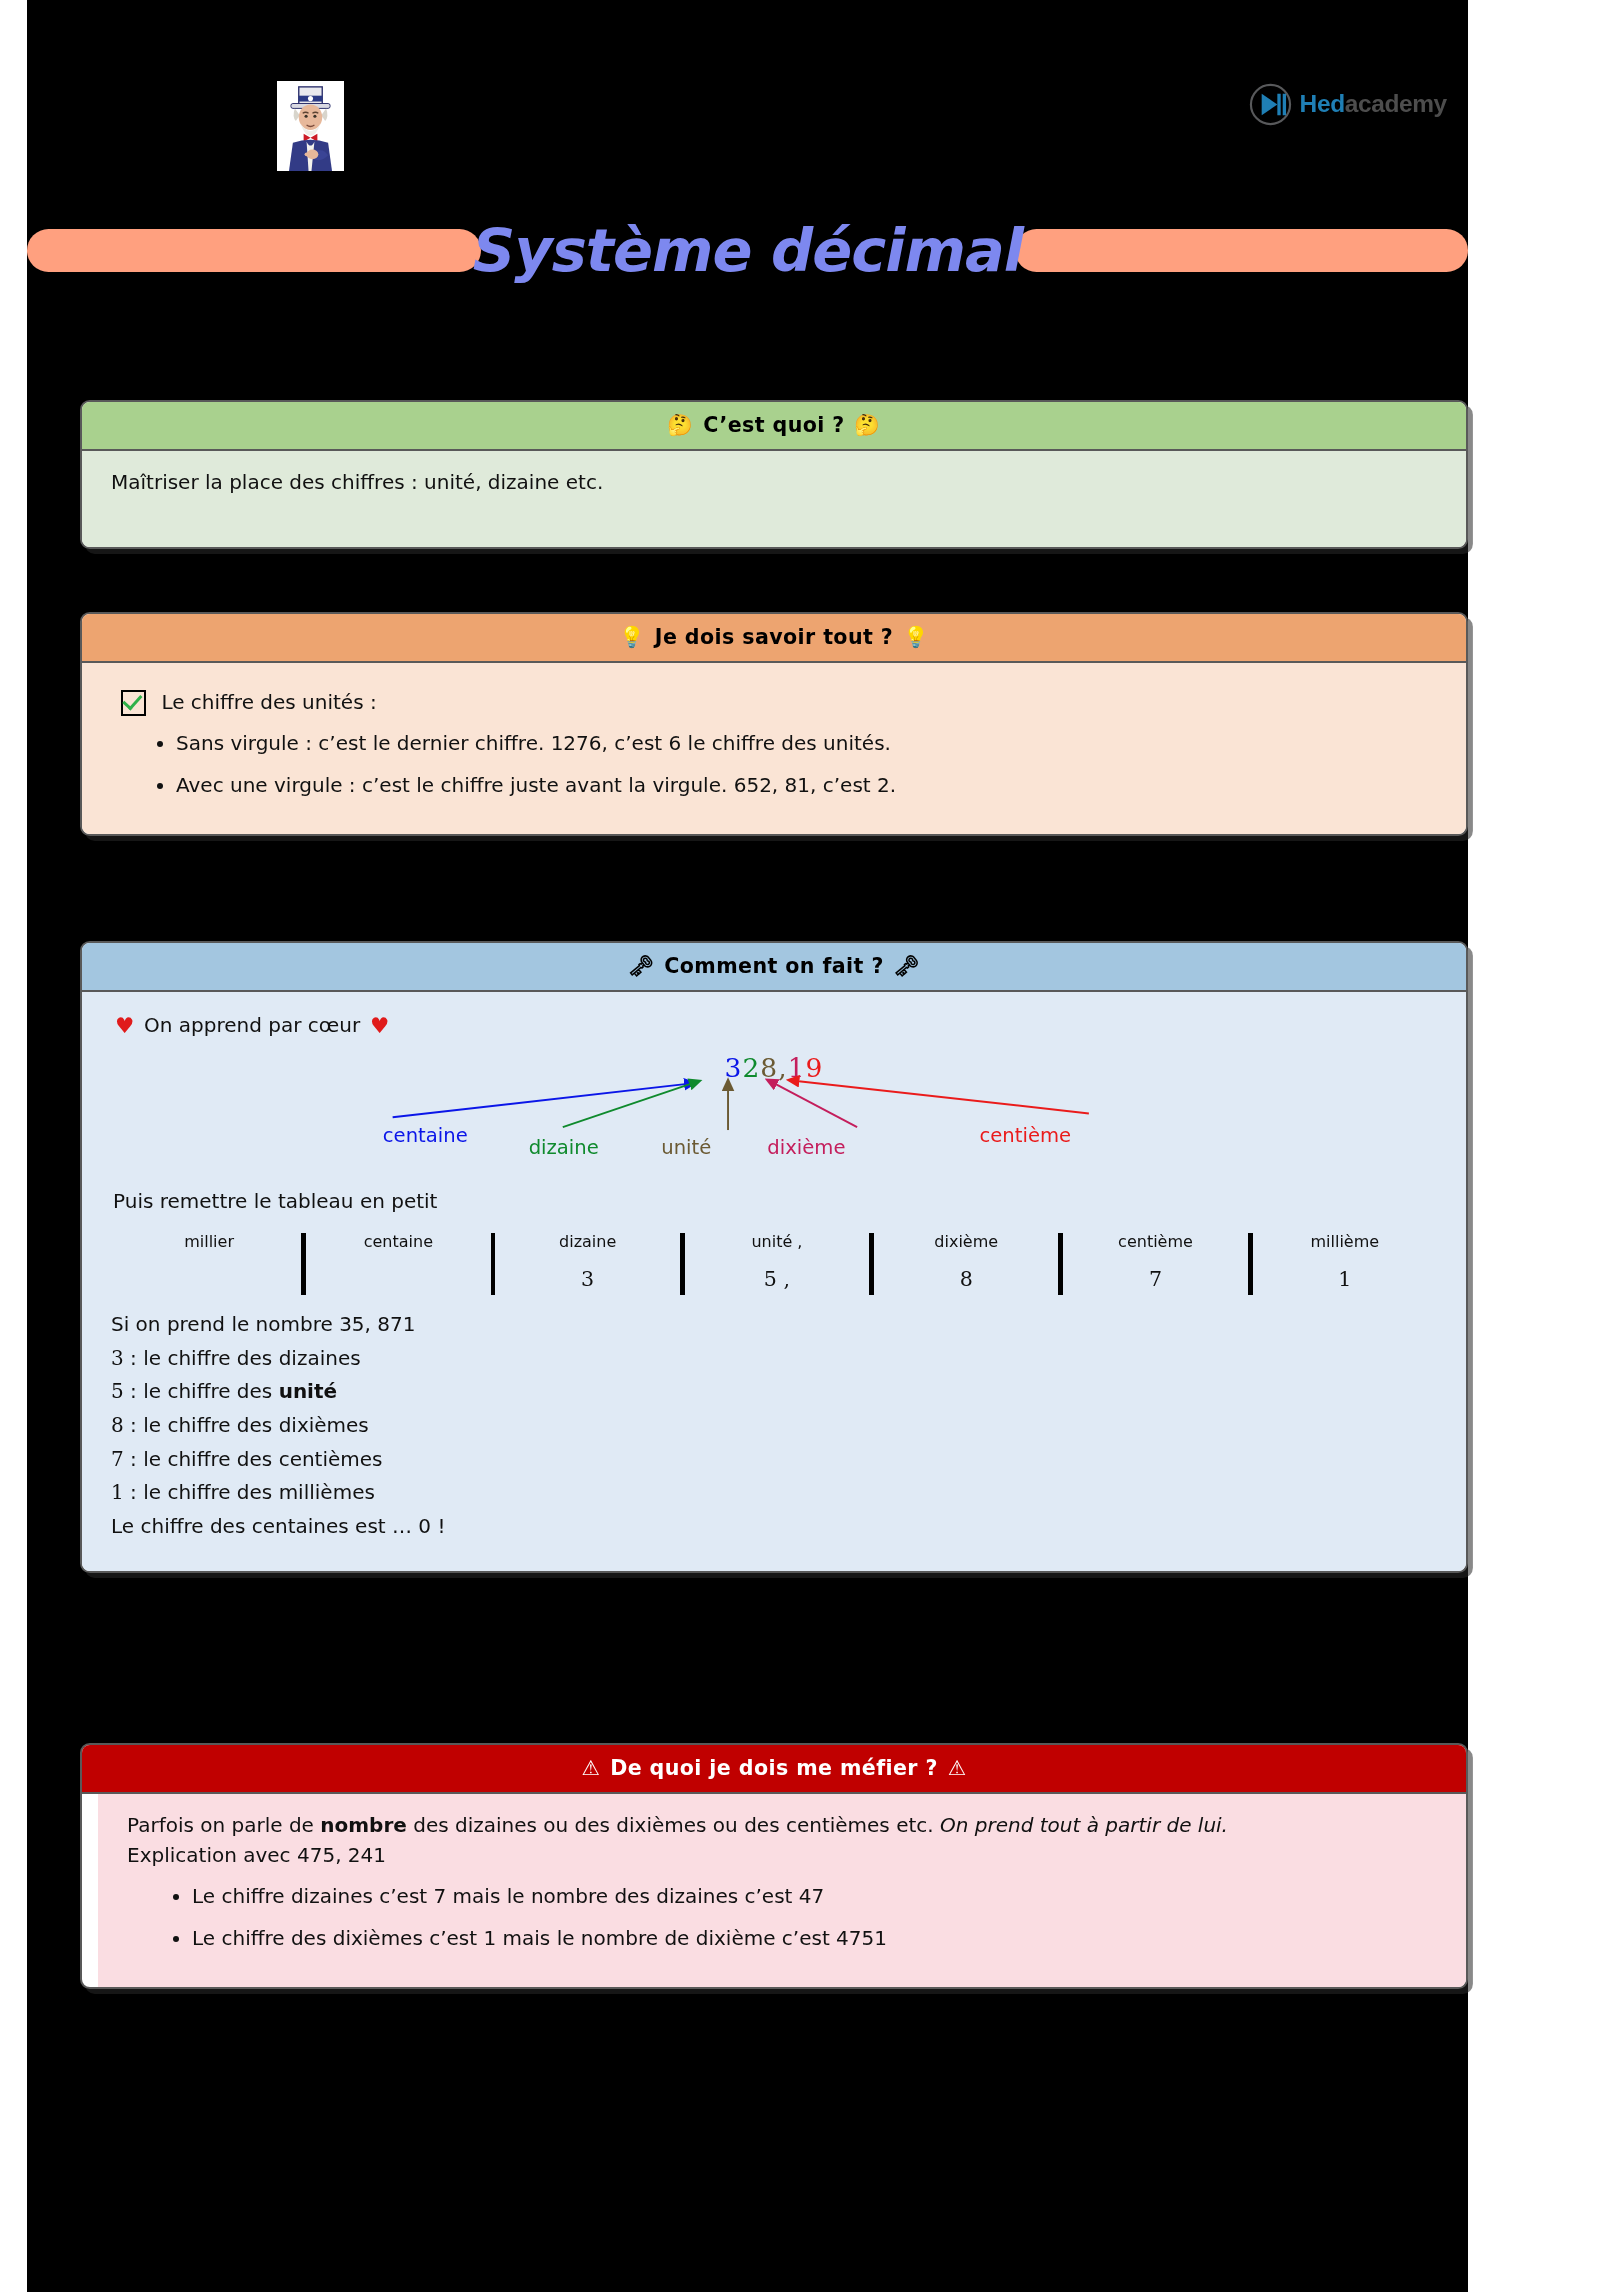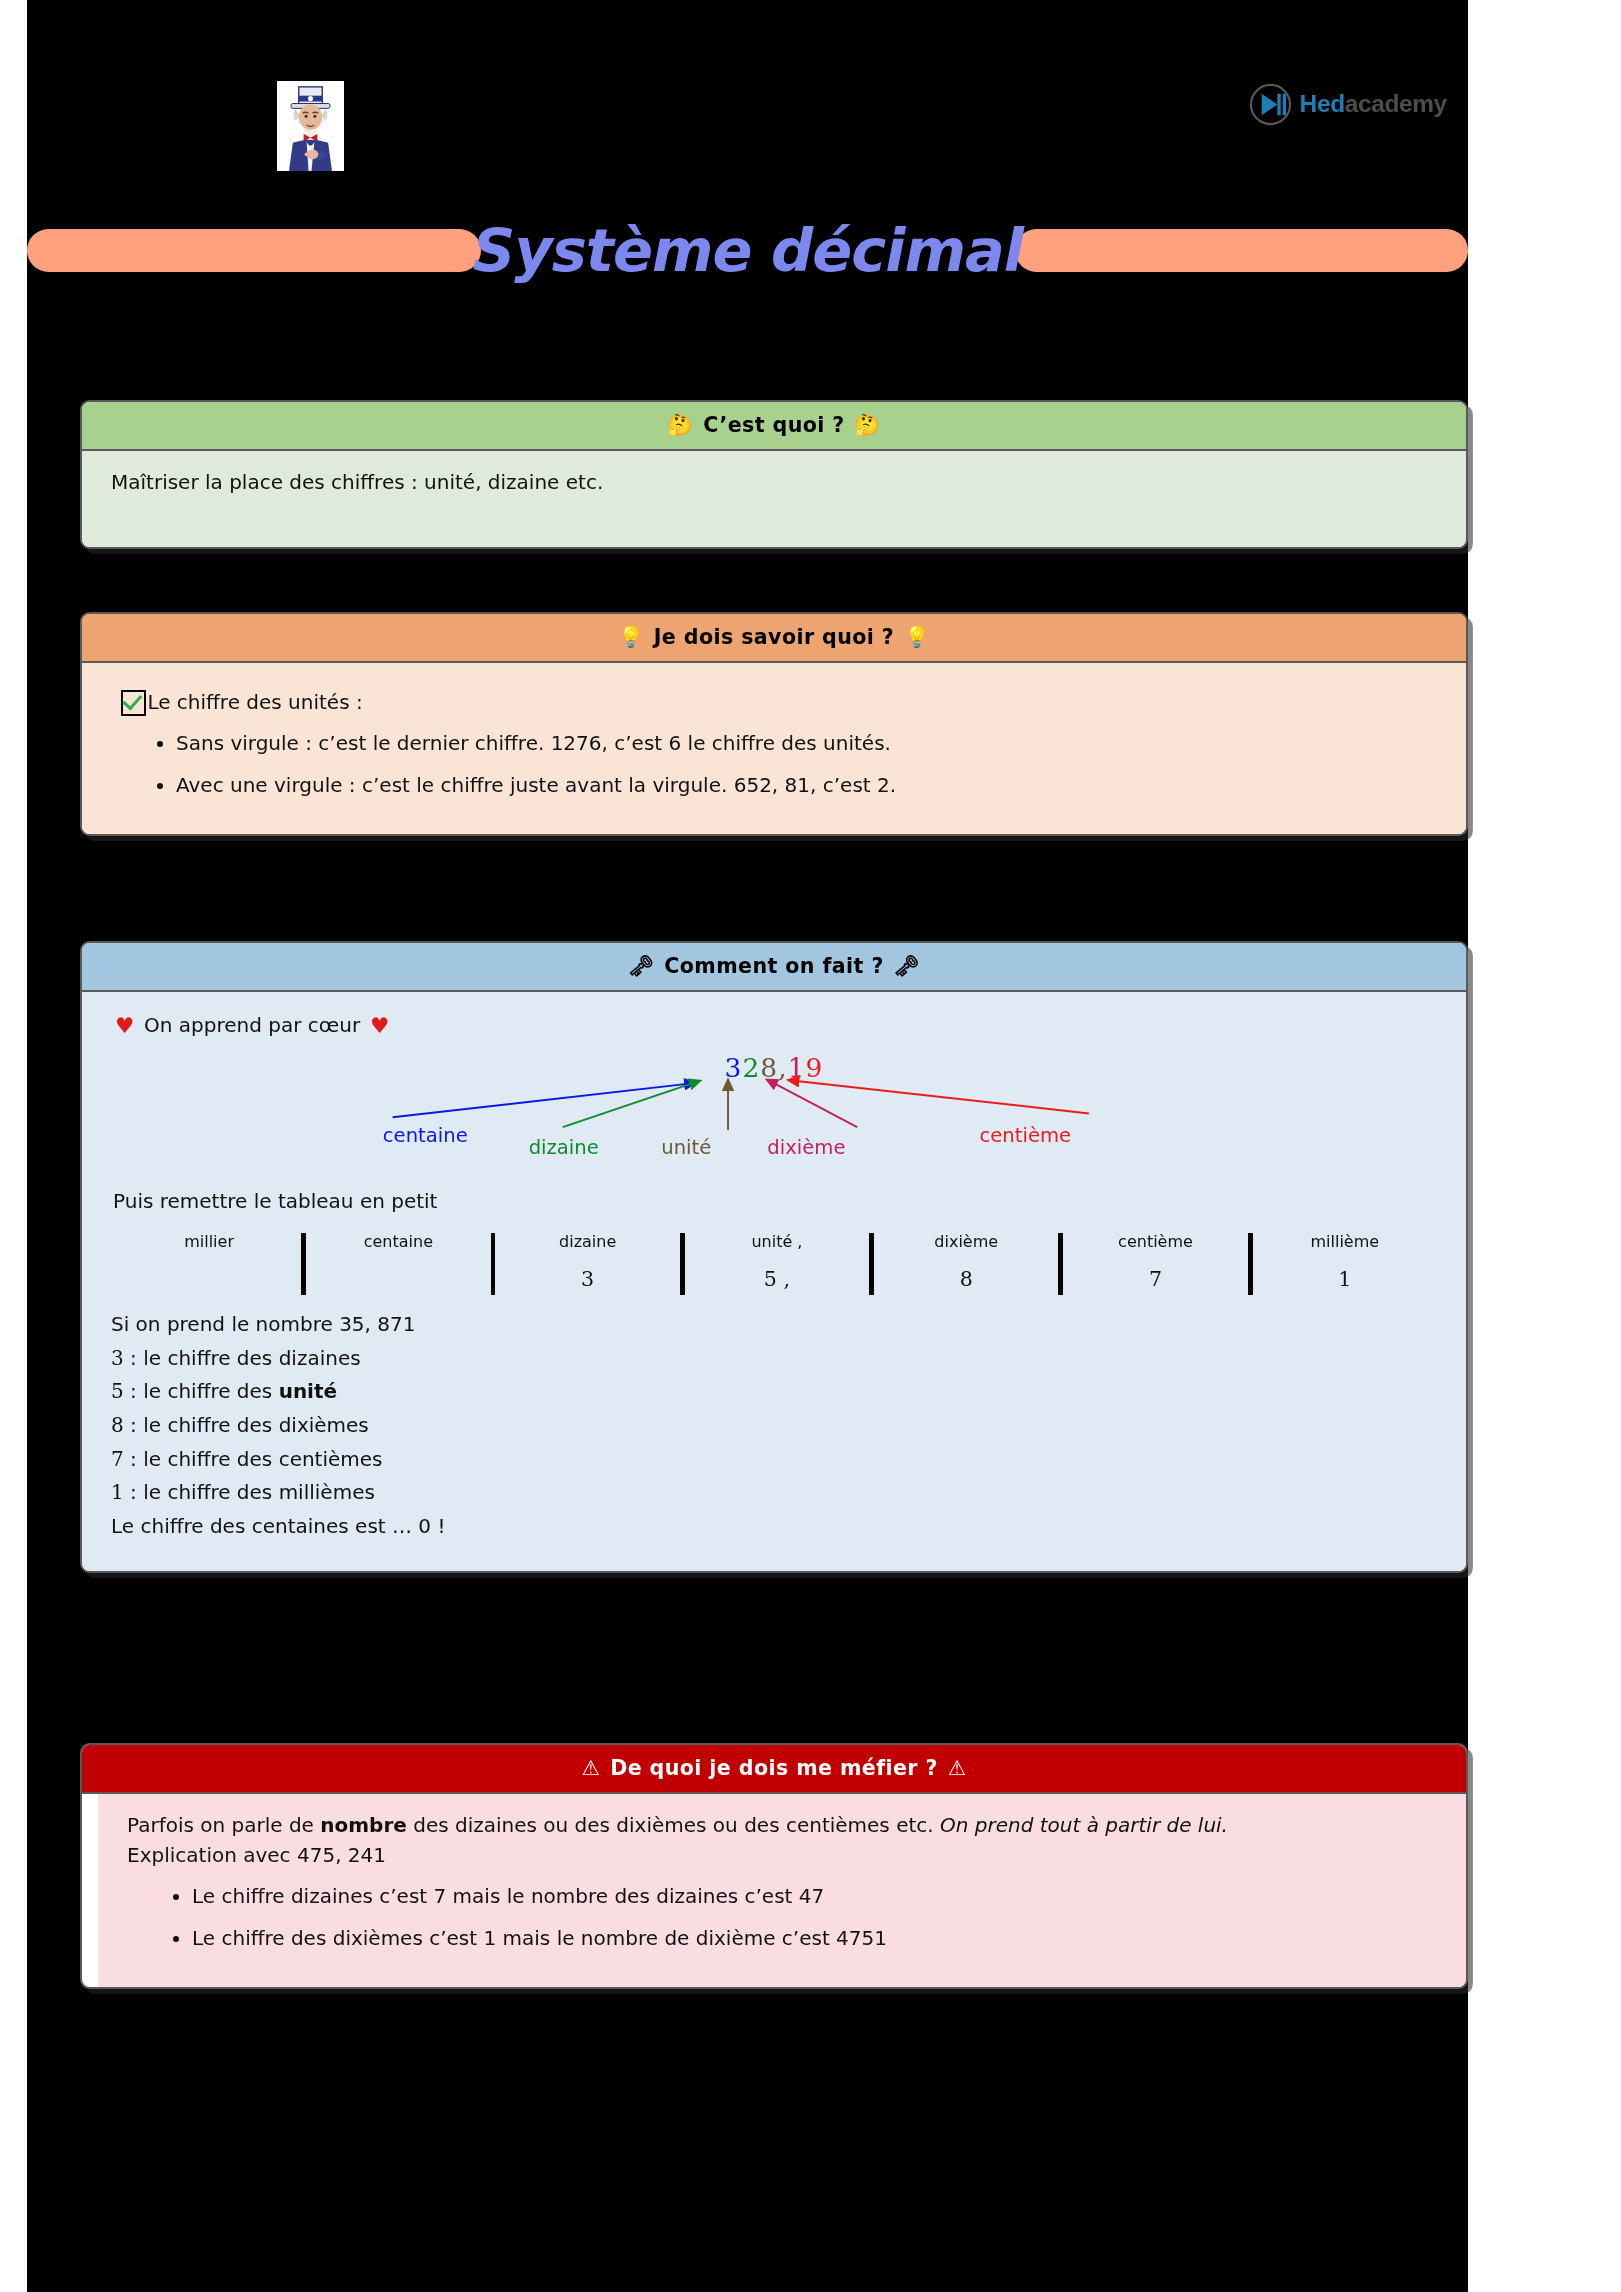--- a/index.html
+++ b/index.html
@@ -148,21 +148,21 @@
 
   
   #card-mefier { top: 1743px; }
   #card-mefier .card-head { background: #c00000; color: #ffffff; }
   #card-mefier .card-body { background: #fadde2; margin-left: 16px; }
 
   
   .check-line {
     display: flex;
     align-items: center;
-    gap: 1px;
+    gap: 15px;
     margin: 7.8px 0 3.9px 9.8px;
   }
   .checkbox-icon {
     width: 21.6px; height: 21.6px;
     border: 2.9px solid #000000;
     position: relative;
     flex: 0 0 auto;
     background: transparent;
   }
   .checkbox-icon::after {
@@ -323,21 +323,21 @@
       <span class="head-icon">🤔</span>
     </div>
     <div class="card-body">
       <div>Maîtriser la place des chiffres : unité, dizaine etc.</div>
     </div>
   </div>
 
   <div class="card" id="card-savoir">
     <div class="card-head">
       <span class="head-icon">💡</span>
-      <span>Je dois savoir quoi ?</span>
+      <span>Je dois savoir tout ?</span>
       <span class="head-icon">💡</span>
     </div>
     <div class="card-body">
       <div class="check-line">
         <span class="checkbox-icon"></span>
         <span>Le chiffre des unités :</span>
       </div>
       <ul class="bullets">
         <li>Sans virgule : c’est le dernier chiffre. 1276, c’est 6 le chiffre des unités.</li>
         <li>Avec une virgule : c’est le chiffre juste avant la virgule. 652, 81, c’est 2.</li>

